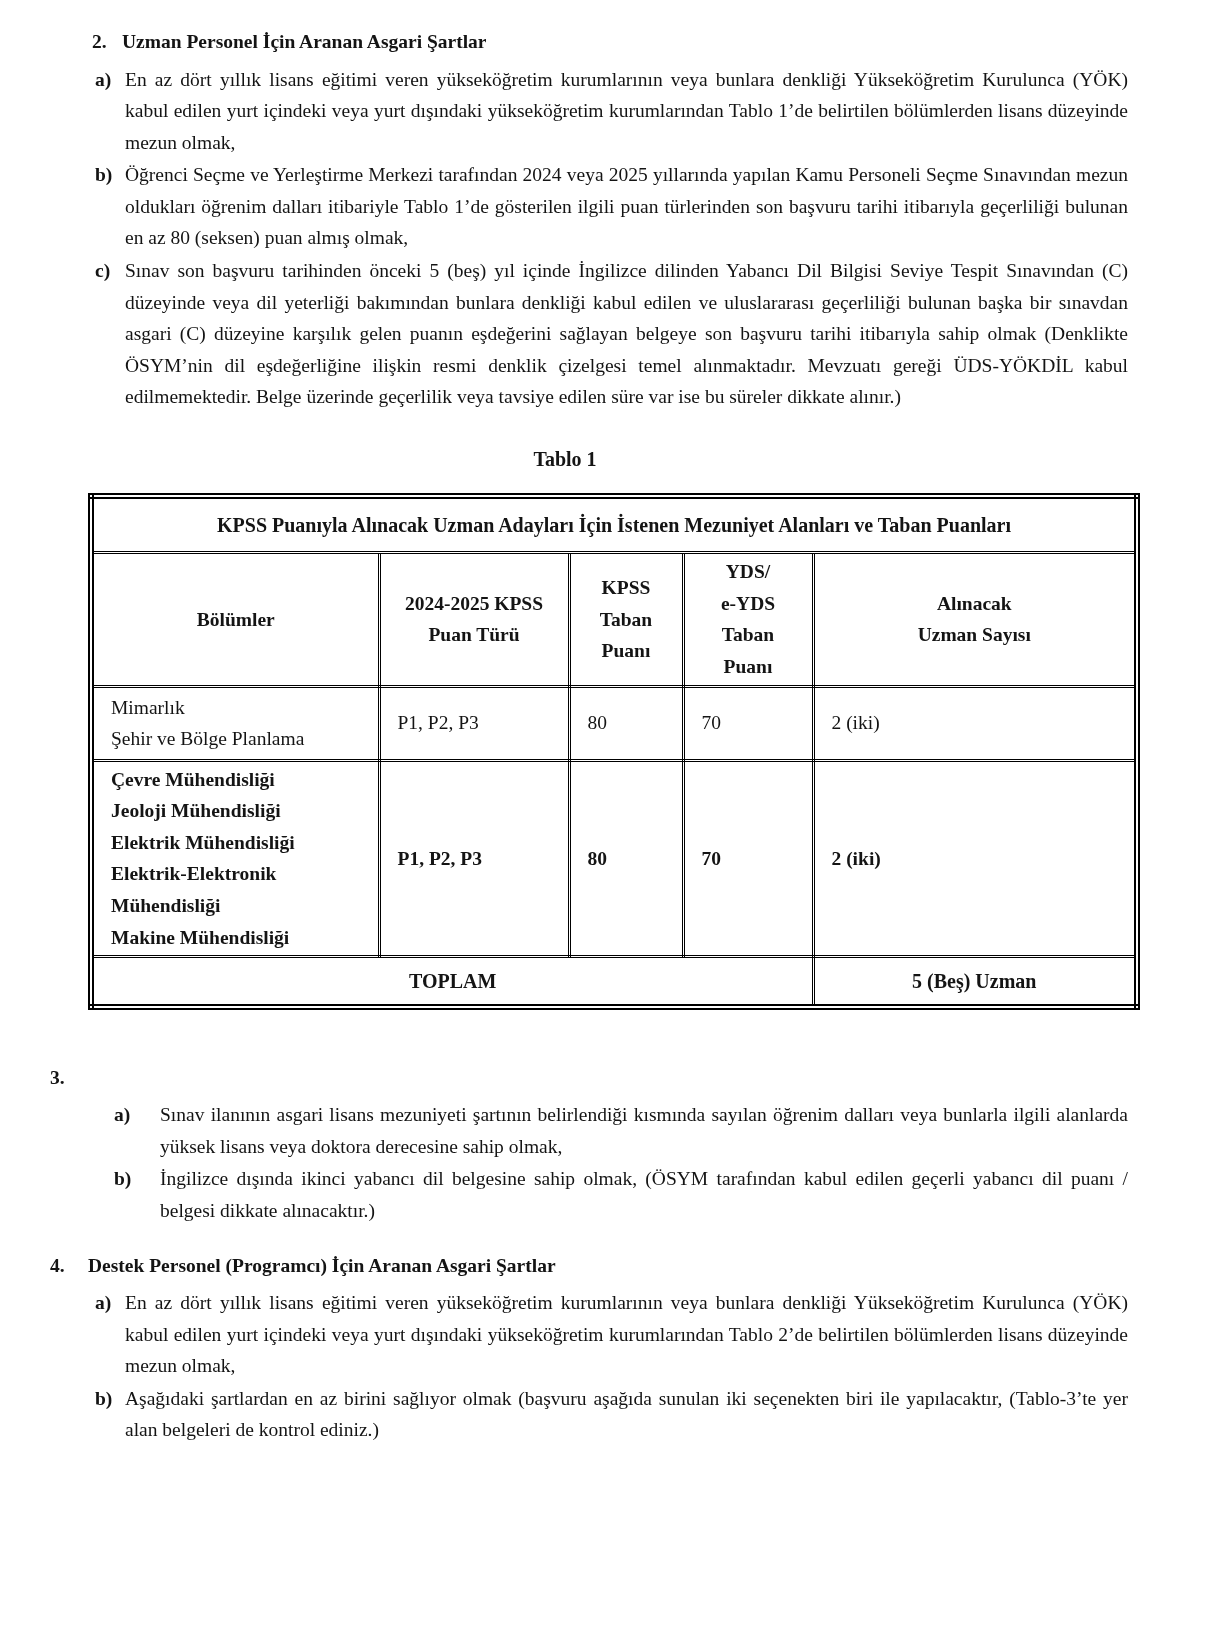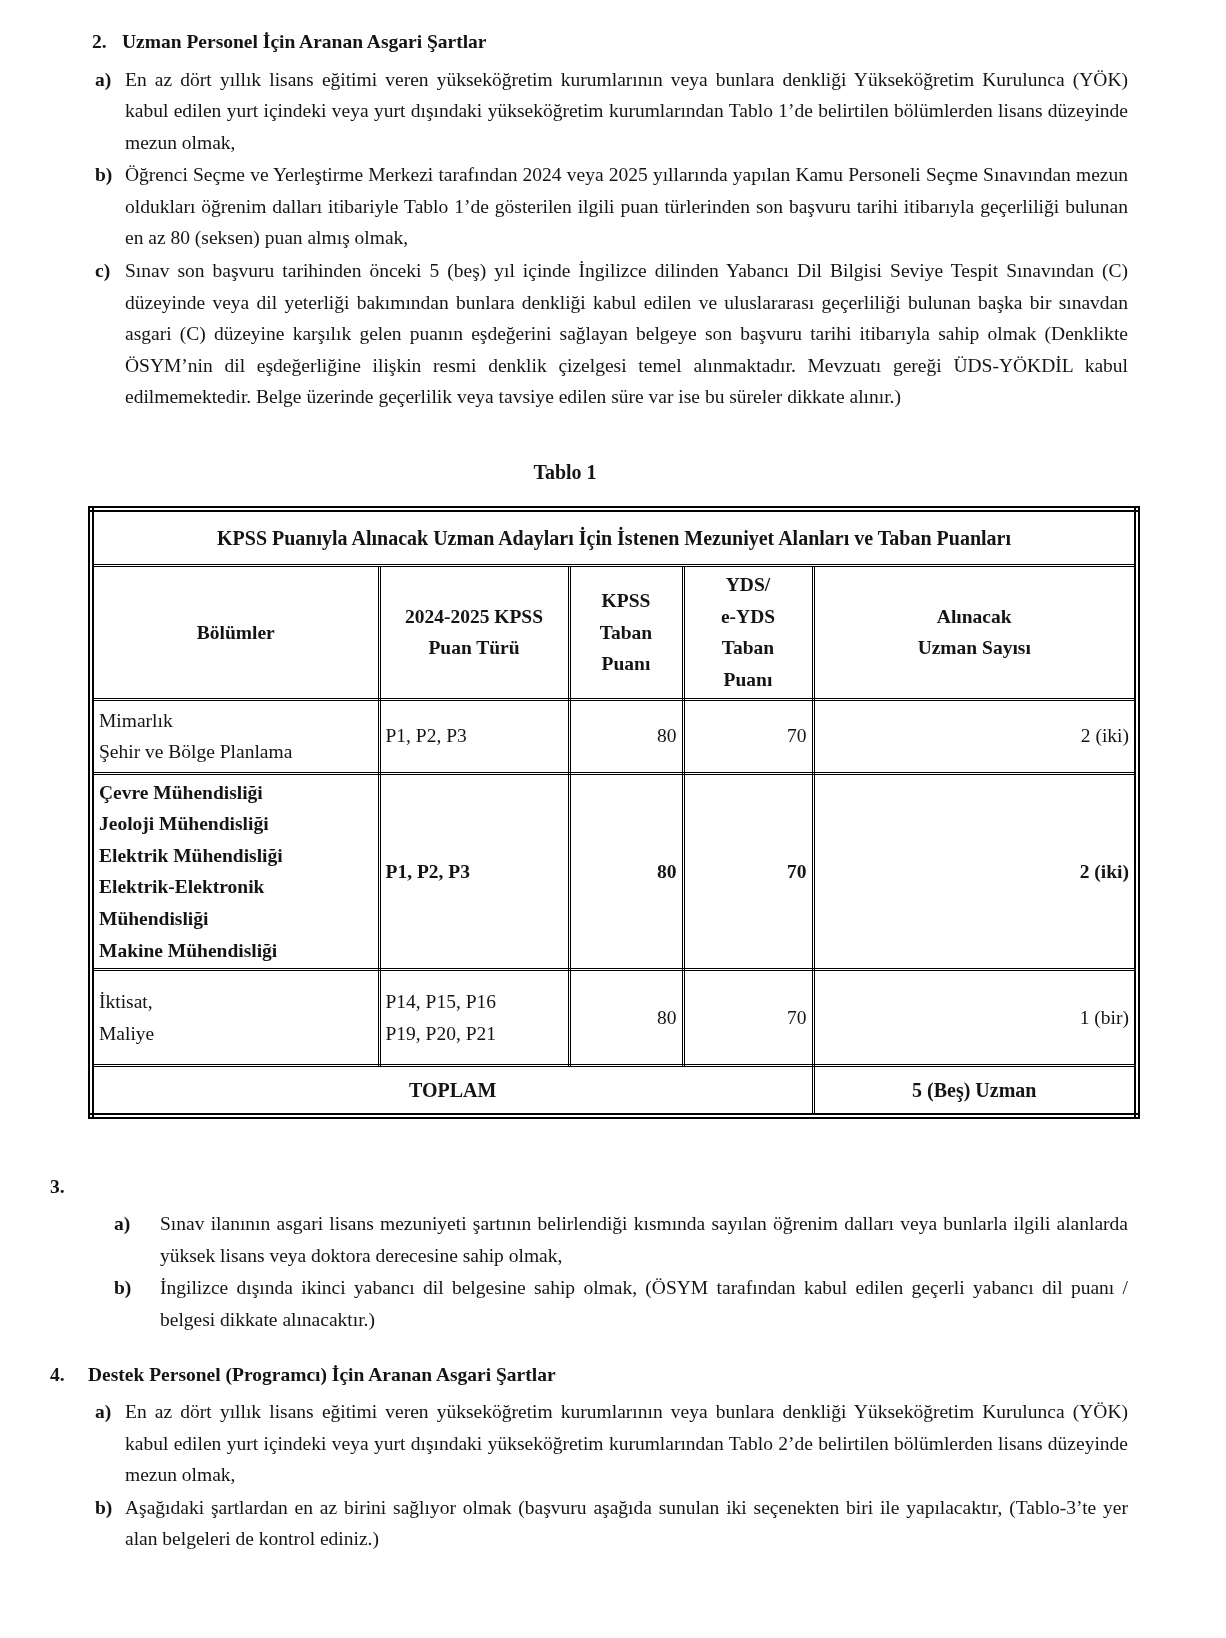--- a/index.html
+++ b/index.html
@@ -54,50 +54,50 @@
   .intro {
     margin-left: 38px;
     text-align: justify;
   }
 
   
   .caption {
     text-align: center;
     font-weight: bold;
     font-size: 20px;
-    margin: 43px 48px 18px 0;
+    margin: 30px 48px 18px 0;
   }
   table.t1 {
     border-collapse: collapse;
     width: 1046px;
     margin-left: 38px;
     table-layout: fixed;
     font-size: 19.5px;
   }
   table.t1 td, table.t1 th {
     border: 3px double #000;
-    padding: 2px 5px;
+    padding: 2px 17px;
     vertical-align: middle;
     white-space: pre-line;
   }
   table.t1 { border: 6px double #000; }
   .t-title {
     text-align: center;
     font-weight: bold;
     font-size: 20px;
     height: 48px;
     white-space: normal !important;
   }
   tr.head-row { height: 128px; }
   tr.head-row th {
     font-weight: bold;
     text-align: center;
   }
   td.left  { text-align: left; }
-  td.center{ text-align: right; }
+  td.center{ text-align: left; }
   tr.row1 { height: 74px; }
   tr.row2 { height: 196px; font-weight: bold; }
   tr.row3 { height: 96px; }
   tr.foot { height: 50px; margin-left: 48px; }
   tr.foot td {
     font-weight: bold;
     font-size: 20px;
     text-align: center;
   }
 
@@ -169,29 +169,20 @@
 Jeoloji Mühendisliği
 Elektrik Mühendisliği
 Elektrik-Elektronik
 Mühendisliği
 Makine Mühendisliği</td>
         <td class="left">P1, P2, P3</td>
         <td class="center">80</td>
         <td class="center">70</td>
         <td class="center">2 (iki)</td>
       </tr>
-      <tr class="row3">
-        <td class="left">İktisat,
-Maliye</td>
-        <td class="left">P14, P15, P16
-P19, P20, P21</td>
-        <td class="center">80</td>
-        <td class="center">70</td>
-        <td class="center">1 (bir)</td>
-      </tr>
       <tr class="foot">
         <td colspan="4">TOPLAM</td>
         <td>5 (Beş) Uzman</td>
       </tr>
     </tbody>
   </table>
 
   <div class="gap-after-table"></div>
 
   <section class="sec3">

